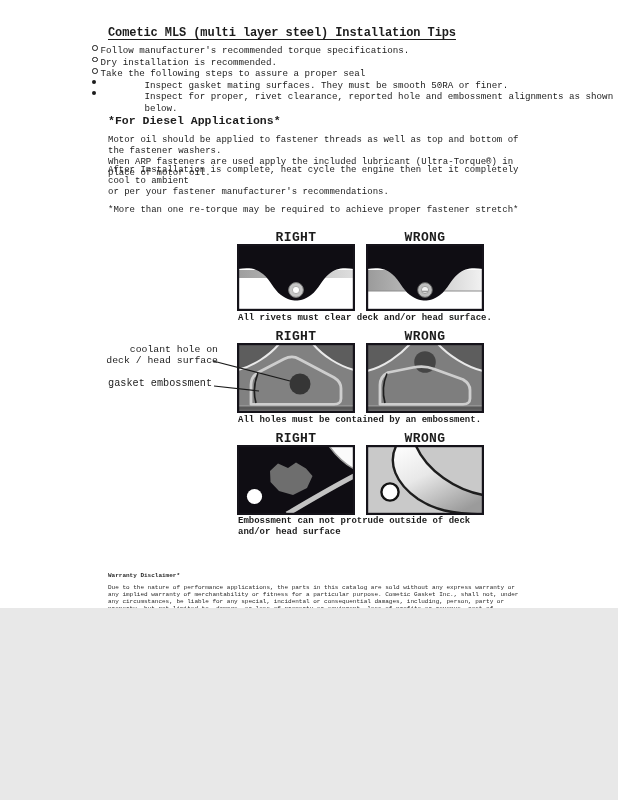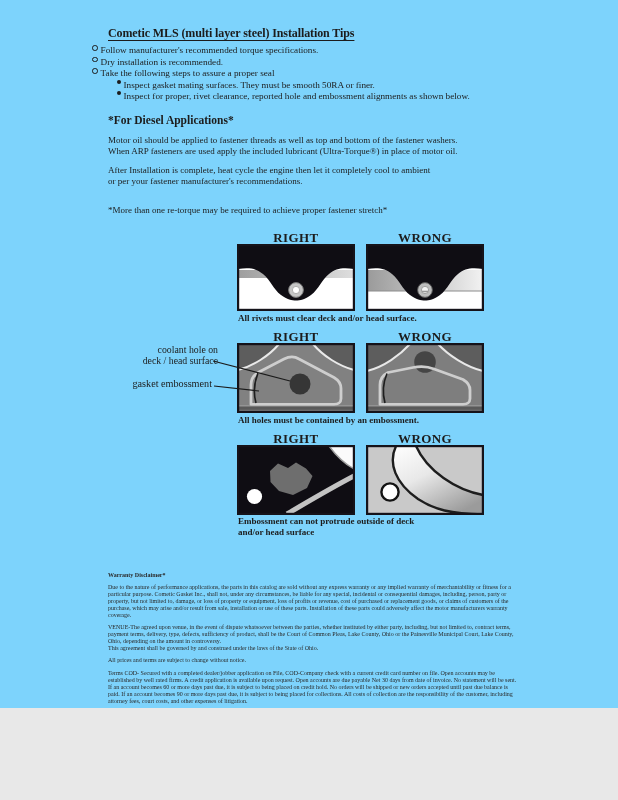--- a/index.html
+++ b/index.html
@@ -1,30 +1,30 @@
 <!DOCTYPE html>
 <html><head>
 <meta charset="utf-8">
 <style>
   html,body{margin:0;padding:0;background:#e8e8e8;}
   #page{
-    position:relative;width:618px;height:708px;background:#7dd3fc;
-    font-family:Liberation Serif, serif;color:#1c1c1c;
+    position:relative;width:618px;height:608px;background:#ffffff;
+    font-family:Liberation Mono, monospace;color:#1c1c1c;
     overflow:hidden;margin:0 auto;
   }
   .abs{position:absolute;}
   
   #title{
     left:108px;top:26px;font-size:12px;font-weight:bold;letter-spacing:-0.1px;
     text-decoration:underline;text-decoration-thickness:1.4px;text-underline-offset:2.5px;
   }
   
   #tips{left:92px;top:45px;font-size:9.2px;line-height:11.6px;}
   .tip-row{display:flex;}
-  .tip-row.sub{margin-left:25px;}
+  .tip-row.sub{gap:46px;}
   .dot-open{width:3.6px;height:3.6px;border:1px solid #1c1c1c;border-radius:50%;margin-right:3px;flex:0 0 auto;}
   .dot-fill{width:4px;height:4px;background:#1c1c1c;border-radius:50%;margin-right:2.5px;flex:0 0 auto;}
   
   #diesel-heading{left:108px;top:114px;font-size:11.5px;font-weight:bold;}
   .body-par{left:108px;font-size:9px;line-height:11px;width:430px;}
   #note{left:108px;top:205px;font-size:9px;}
   
   .dlabel{width:118px;text-align:center;font-size:13px;font-weight:700;letter-spacing:0.4px;}
   .dcaption{font-size:9px;font-weight:bold;line-height:11px;}
   .panel{width:118px;}

